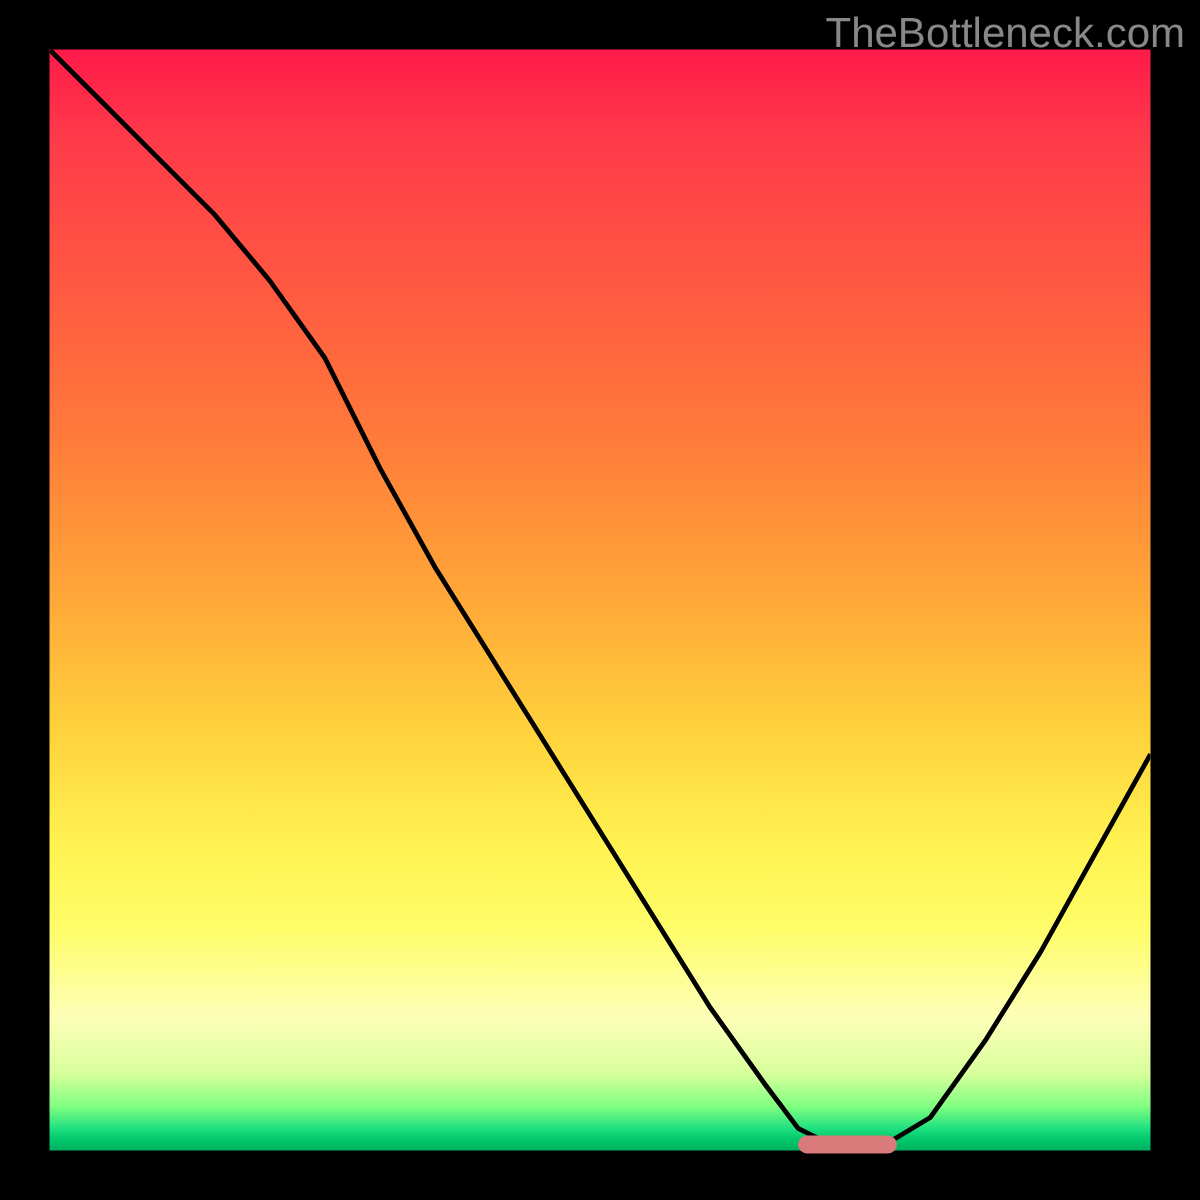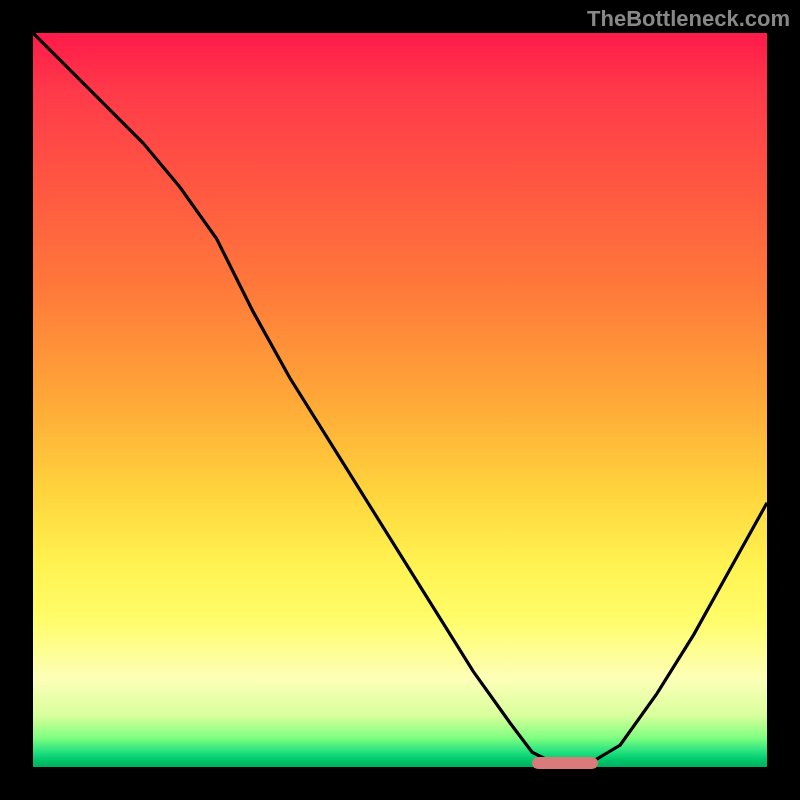--- a/index.html
+++ b/index.html
@@ -14,22 +14,22 @@
   .chart-container {
     position: relative;
     width: 800px;
     height: 800px;
   }
   .watermark {
     position: absolute;
     top: 6px;
     right: 10px;
     color: #888;
-    font-size: 22px;
-    font-weight: bold;
+    font-size: 28px;
+    font-weight: normal;
     z-index: 10;
     text-align: right;
   }
   .plot-area {
     position: absolute;
     left: 33px;
     top: 33px;
     width: 734px;
     height: 734px;
     background: linear-gradient(180deg,

